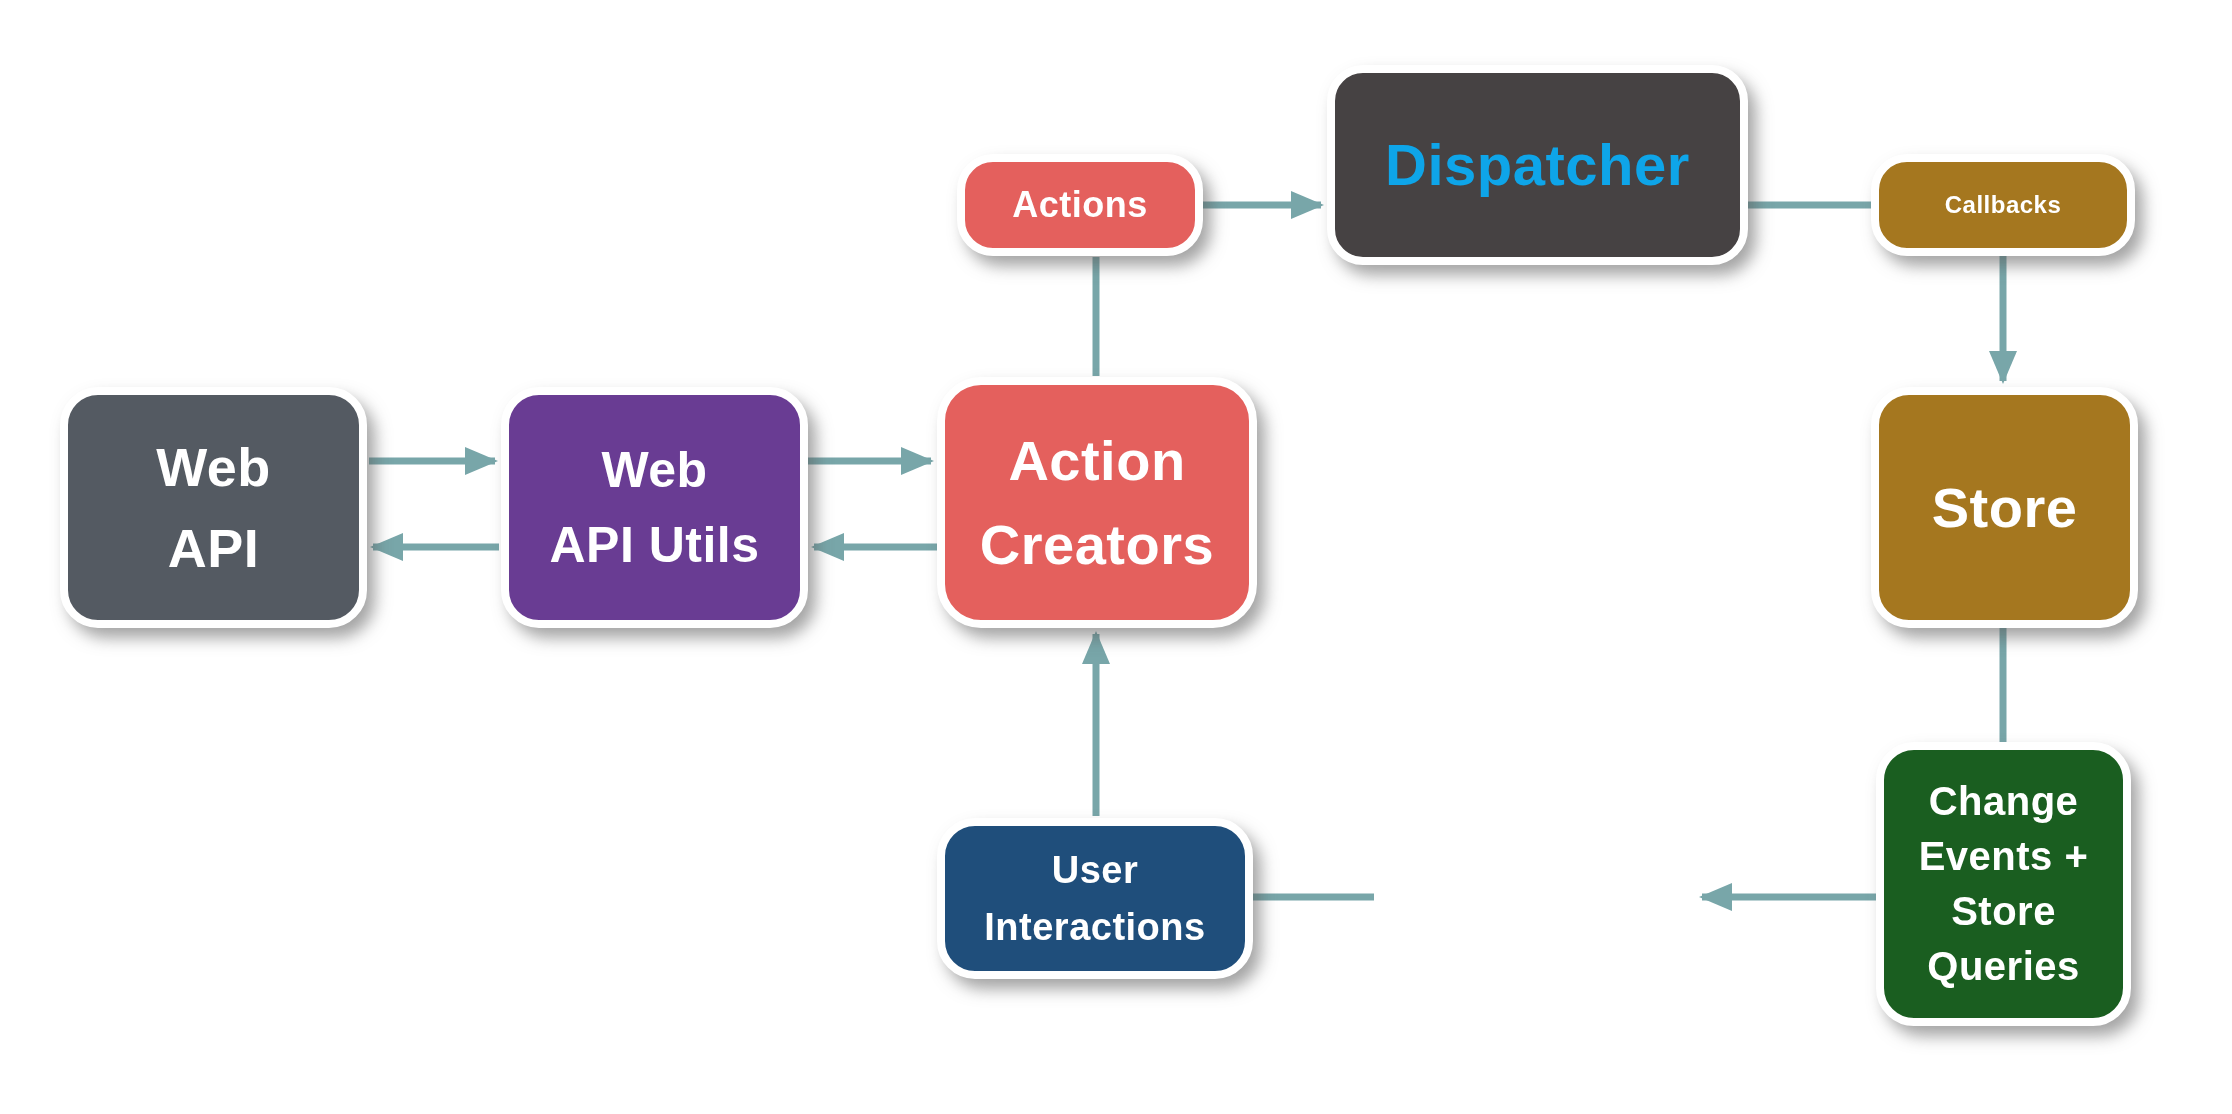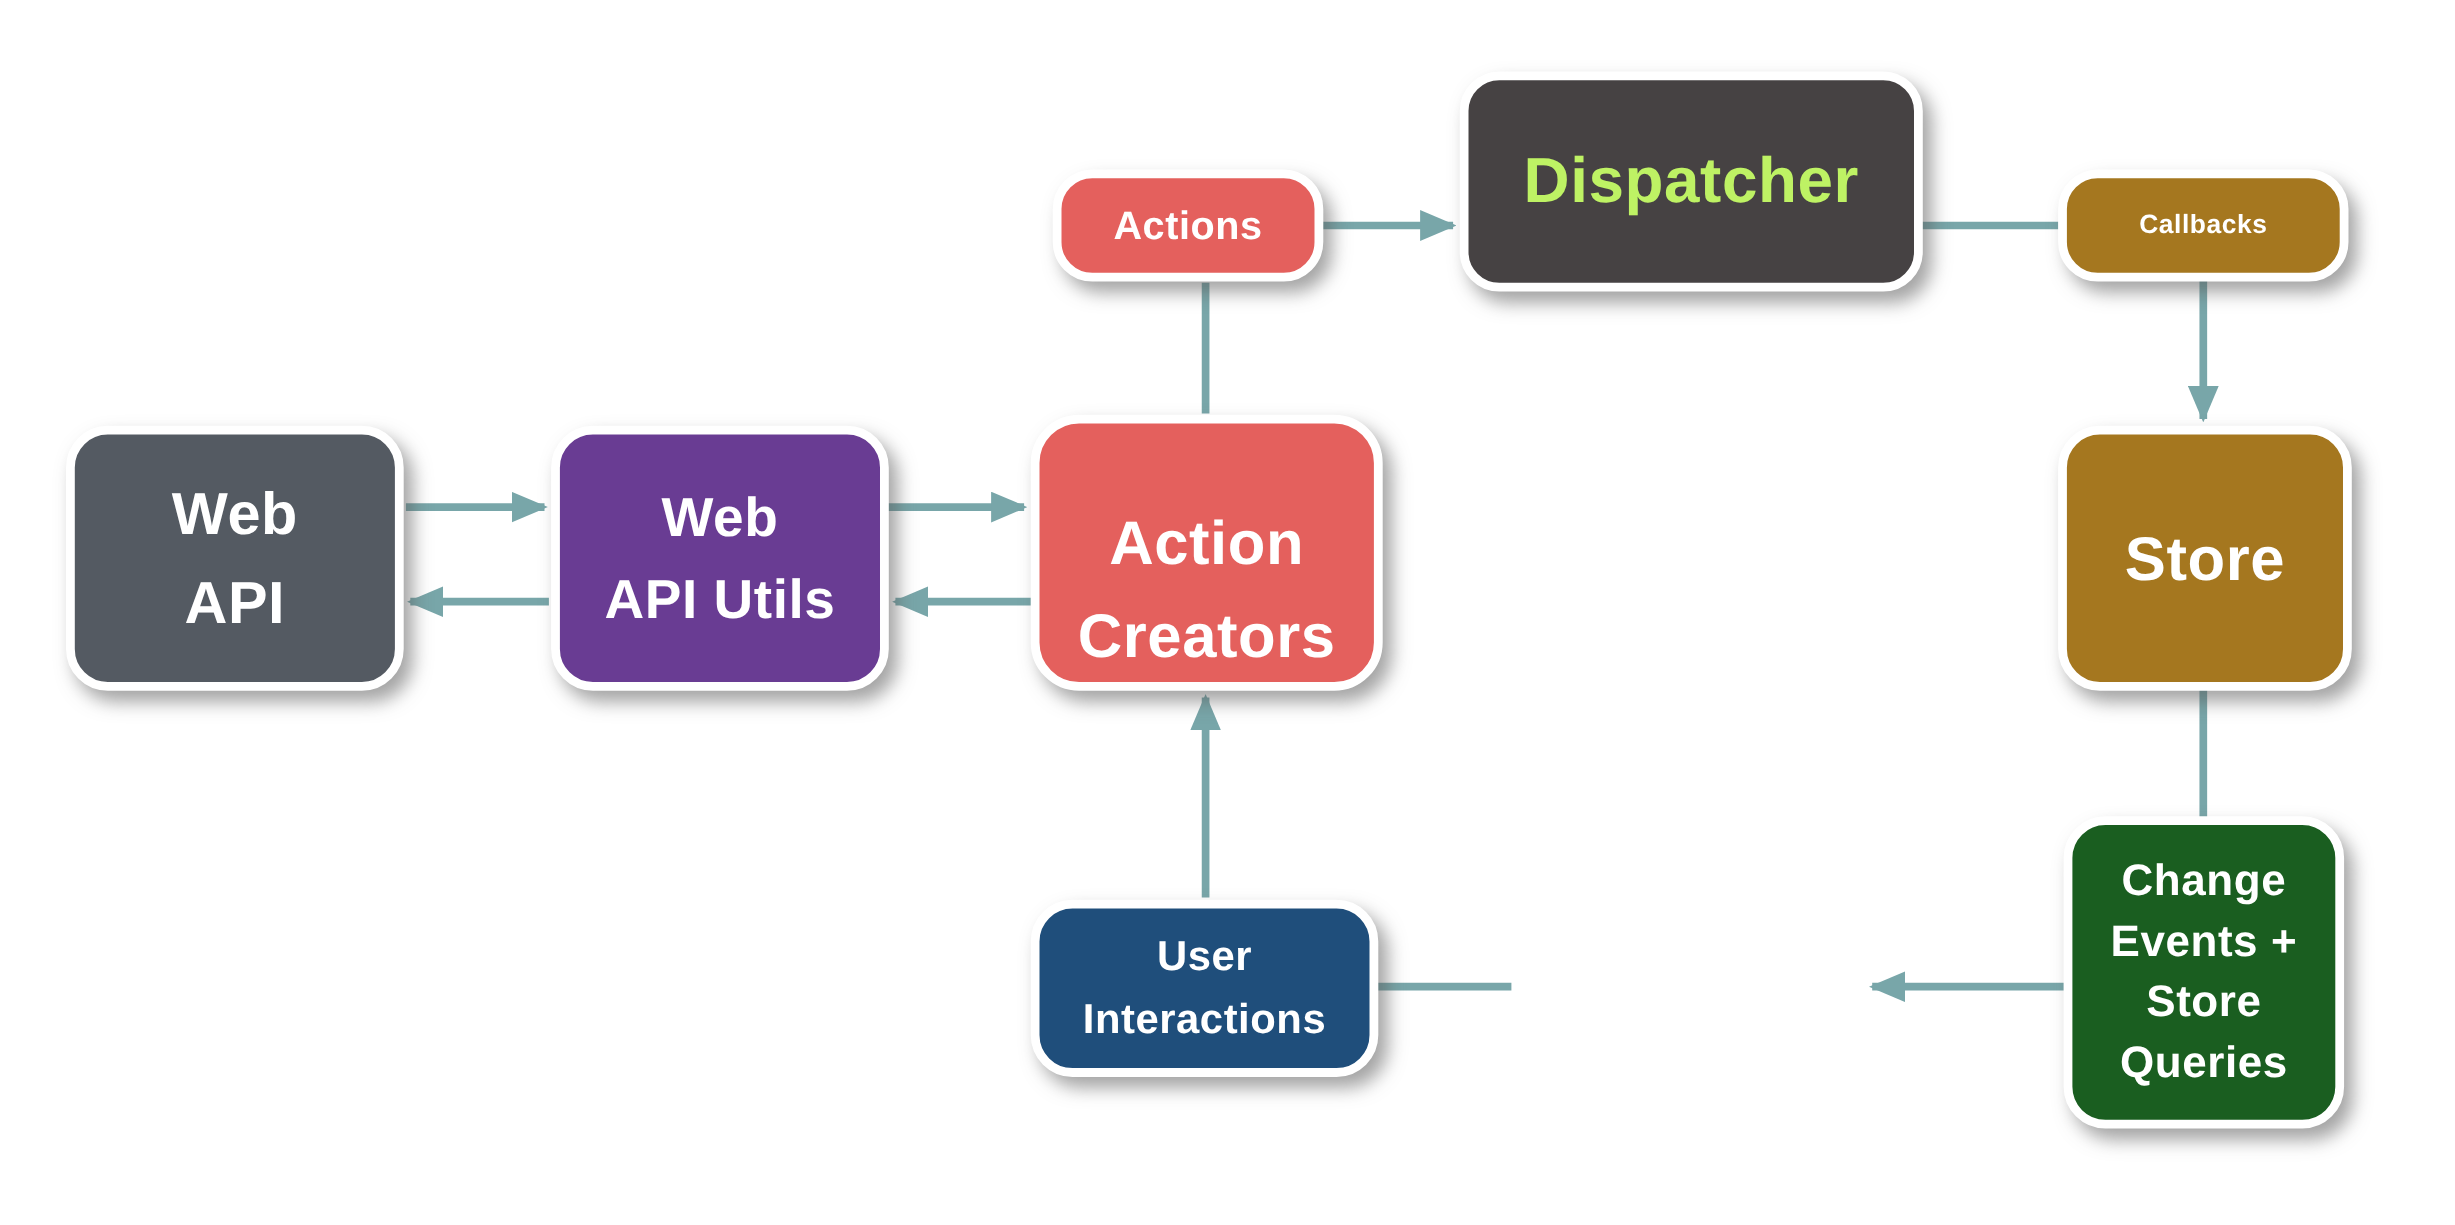--- a/index.html
+++ b/index.html
@@ -63,30 +63,30 @@
   <div class="node" style="left: 60px; top: 387px; width: 307px; height: 241px; font-size: 54px; background: rgb(84, 90, 98); color: rgb(255, 255, 255);">
     <span>Web
 API</span>
   </div>
 
   <div class="node" style="left: 501px; top: 387px; width: 307px; height: 241px; font-size: 50px; background: rgb(105, 60, 147); color: rgb(255, 255, 255);">
     <span>Web
 API Utils</span>
   </div>
 
-  <div class="node" style="left: 937px; top: 377px; width: 320px; height: 251px; font-size: 56px; border-radius: 44px; background: rgb(228, 96, 93); color: rgb(255, 255, 255); align-items: flex-end;">
+  <div class="node" style="left: 937px; top: 377px; width: 320px; height: 251px; font-size: 56px; border-radius: 44px; background: rgb(228, 96, 93); color: rgb(255, 255, 255);">
     <span>Action
 Creators</span>
   </div>
 
   <div class="node pill" style="left: 957px; top: 154px; width: 246px; height: 102px; font-size: 36px; background: rgb(228, 96, 93); color: rgb(255, 255, 255); align-items: center;">
     <span>Actions</span>
   </div>
 
-  <div class="node pill" style="left: 1327px; top: 65px; width: 421px; height: 200px; font-size: 58px; background: rgb(70, 66, 67); color: #bef264; justify-content: center;">
+  <div class="node pill" style="left: 1327px; top: 65px; width: 421px; height: 200px; font-size: 58px; background: rgb(70, 66, 67); color: #0ea5e9; justify-content: center;">
     <span>Dispatcher</span>
   </div>
 
   <div class="node pill" style="left: 1871px; top: 154px; width: 264px; height: 102px; font-size: 24px; background: rgb(165, 119, 31); color: rgb(255, 255, 255);">
     <span>Callbacks</span>
   </div>
 
   <div class="node" style="left: 1871px; top: 387px; width: 267px; height: 241px; font-size: 56px; background: rgb(165, 119, 31); color: rgb(255, 255, 255);">
     <span>Store</span>
   </div>

